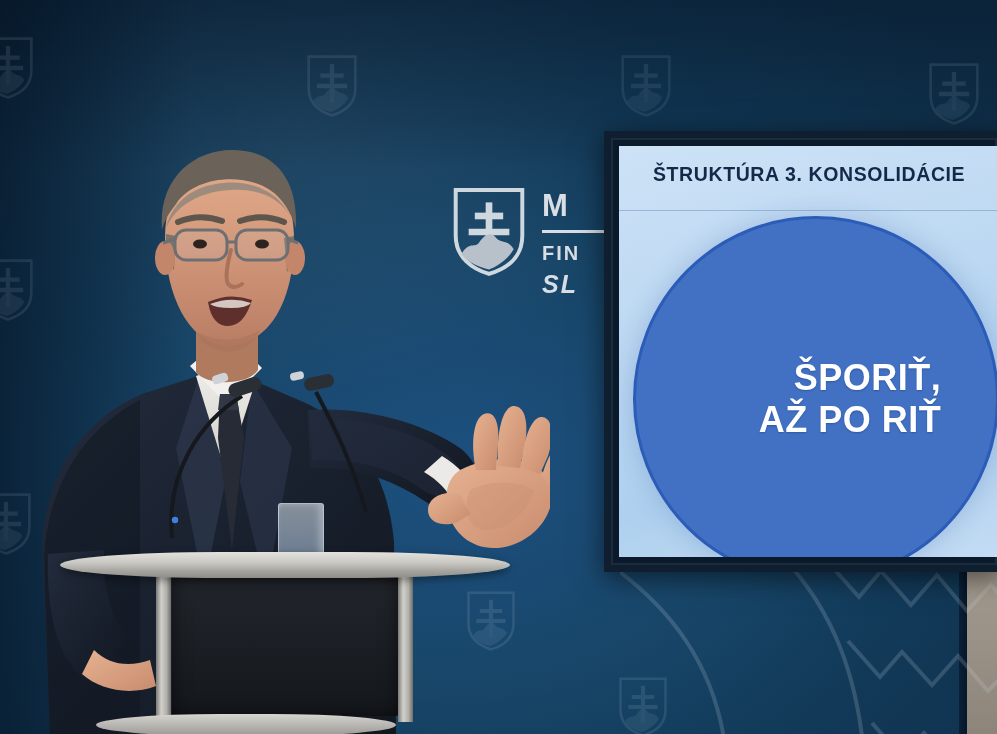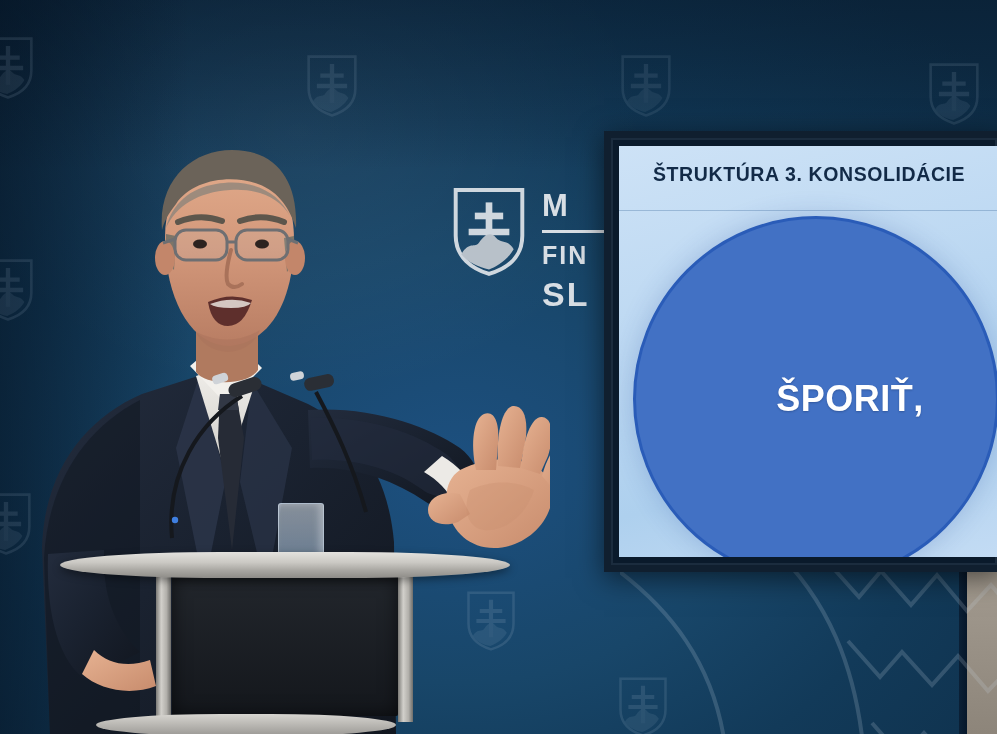--- a/index.html
+++ b/index.html
@@ -59,22 +59,22 @@
   }
   .ministry-shield{width:74px;height:92px;opacity:.92;}
   .ministry-text{
     color:#d8dee4;font-weight:700;letter-spacing:2px;line-height:1;
     padding-top:4px;
   }
   .ministry-text .l1{font-size:31px;display:block;}
   .ministry-text .rule{
     display:block;width:86px;height:3px;background:#d8dee4;margin:9px 0 10px;
   }
-  .ministry-text .l2{font-size:25px;display:block;margin-bottom:9px;}
-  .ministry-text .l3{font-size:34px;display:block;}
+  .ministry-text .l2{font-size:20px;display:block;margin-bottom:9px;}
+  .ministry-text .l3{font-size:25px;display:block;font-style:italic;}
 
   
   .screen-frame{
     position:absolute;left:604px;top:131px;width:400px;height:441px;
     background:#0a1a2b;
     border:7px solid #101f2f;
     box-shadow:0 6px 26px rgba(0,0,0,.55), inset 0 0 0 2px #1b2c3e;
     box-sizing:border-box;
     overflow:hidden;
   }
@@ -371,18 +371,19 @@
     <div class="podium-base"></div>
   </div>
 
   <div class="screen-frame">
     <div class="screen-inner">
       <div class="slide-title">ŠTRUKTÚRA 3. KONSOLIDÁCIE</div>
       <div class="slide-rule"></div>
       <div class="slide-circle">
         <div class="circle-text">
           <span>ŠPORIŤ,</span>
+          <span>AŽ PO RIŤ</span>
         </div>
       </div>
     </div>
   </div>
 
 </div>
 
 </body></html>

